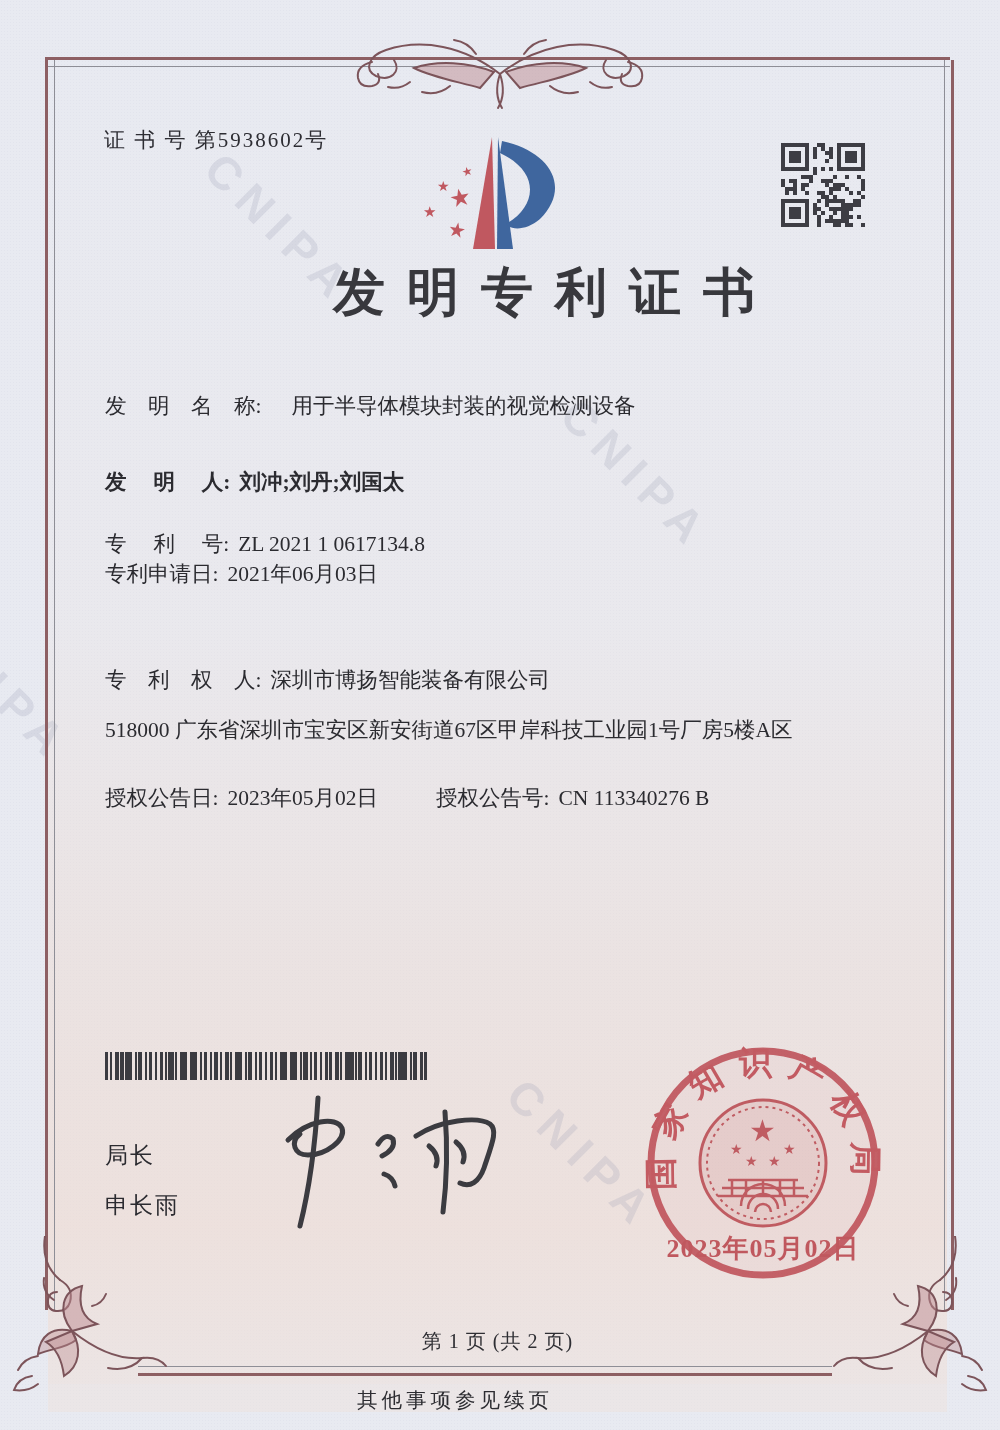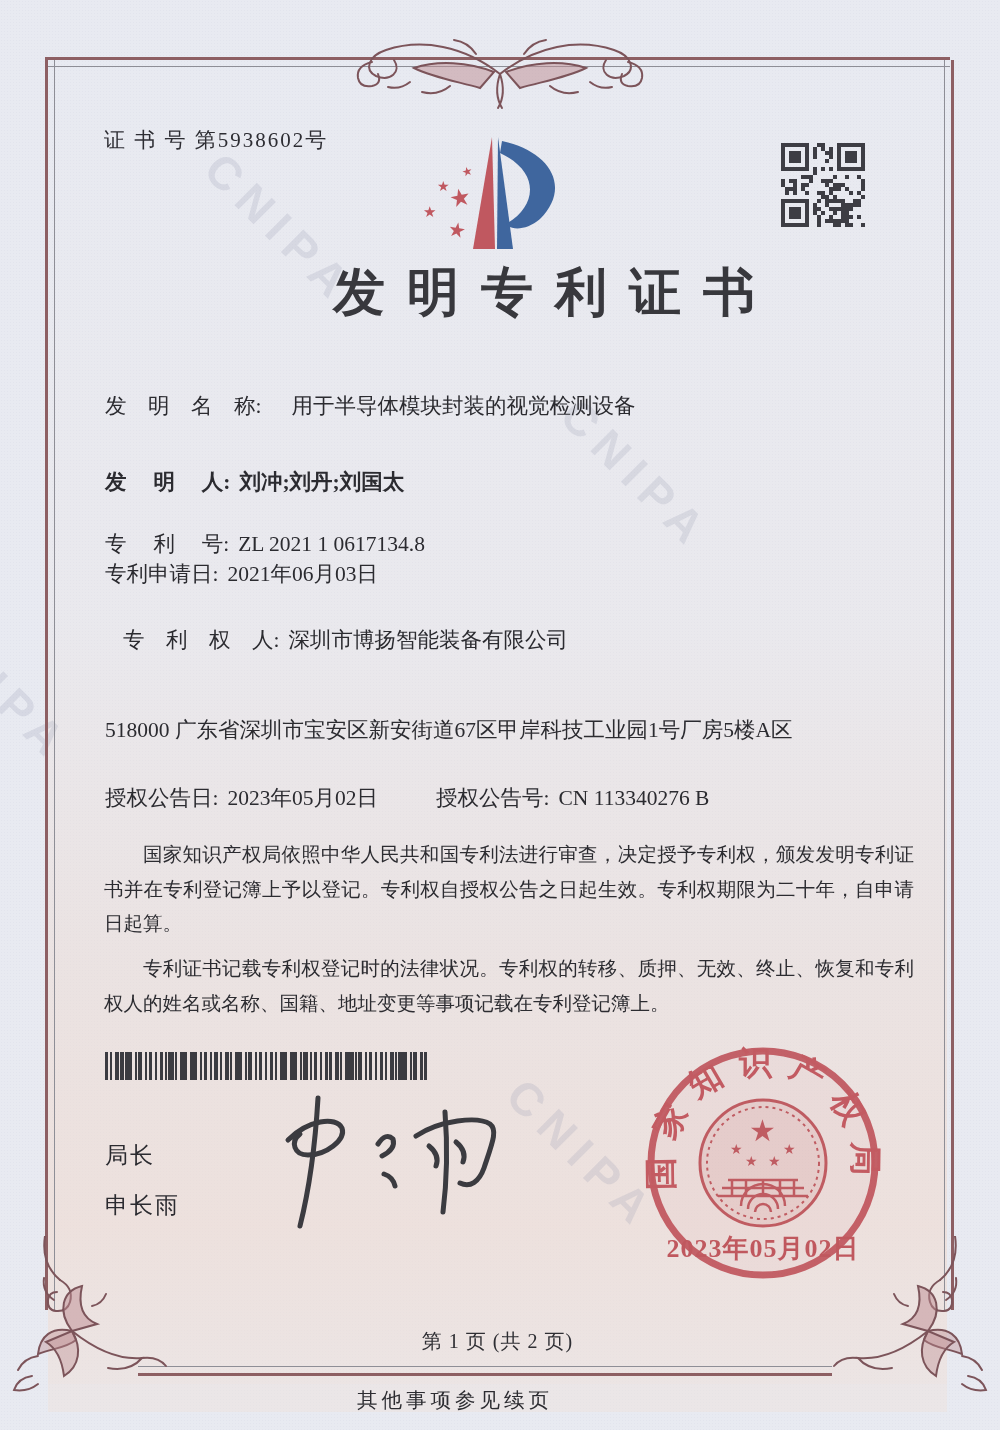--- a/index.html
+++ b/index.html
@@ -57,21 +57,21 @@
     font-size:52px;font-weight:700;letter-spacing:22px;text-indent:22px;
     color:#38383d;padding-left:44px;}
 
   
   .fields{position:absolute;left:105px;top:0;width:740px;}
   .frow{position:absolute;display:flex;font-size:21.5px;line-height:1.55;
     color:#2b2b30;white-space:pre-wrap;}
   .frow .lab{flex:0 0 auto;margin-right:9px;}
   .frow .val{flex:1 1 auto;}
   .r1{top:390px;gap:21px;} .r2{top:466px;font-weight:bold;} .r3{top:528px;} .r4{top:558px;}
-  .r5{top:624px;margin-left:18px;} .r6{top:714px;width:724px;} .r7{top:782px;width:740px;}
+  .r5{top:664px;} .r6{top:714px;width:724px;} .r7{top:782px;width:740px;}
   .r7 .grp2{margin-left:58px;display:flex;}
   .r7 .grp2 .lab{margin-right:9px;}
 
   
   .paras{position:absolute;left:104px;top:838px;width:810px;
     font-size:19.5px;line-height:1.78;text-align:justify;color:#2c2c31;}
   .paras p{margin:0 0 10px 0;text-indent:2em;}
 
   
   .barcode{position:absolute;left:105px;top:1052px;width:322px;height:28px;
@@ -416,24 +416,20 @@
     <div class="frow r7">
       <span class="lab">授权公告日:</span>
       <span>2023年05月02日</span>
       <span class="grp2">
         <span class="lab">授权公告号:</span>
         <span>CN 113340276 B</span>
       </span>
     </div>
   </div>
 
-  <div class="paras">
-    <p>国家知识产权局依照中华人民共和国专利法进行审查，决定授予专利权，颁发发明专利证书并在专利登记簿上予以登记。专利权自授权公告之日起生效。专利权期限为二十年，自申请日起算。</p>
-    <p>专利证书记载专利权登记时的法律状况。专利权的转移、质押、无效、终止、恢复和专利权人的姓名或名称、国籍、地址变更等事项记载在专利登记簿上。</p>
-  </div>
 
   <div class="barcode"></div>
 
   <div class="officer-title">局长</div>
   <div class="officer-name">申长雨</div>
 
   <svg class="signature" width="280" height="155" viewBox="0 0 280 155">
     <g stroke="#3b3b40" stroke-width="5" fill="none" stroke-linecap="round" stroke-linejoin="round">
       <path d="M40,58 C60,38 88,34 94,46 C98,58 78,73 60,73 C46,73 42,60 52,52"></path>
       <path d="M70,16 C68,50 63,100 52,144"></path>

